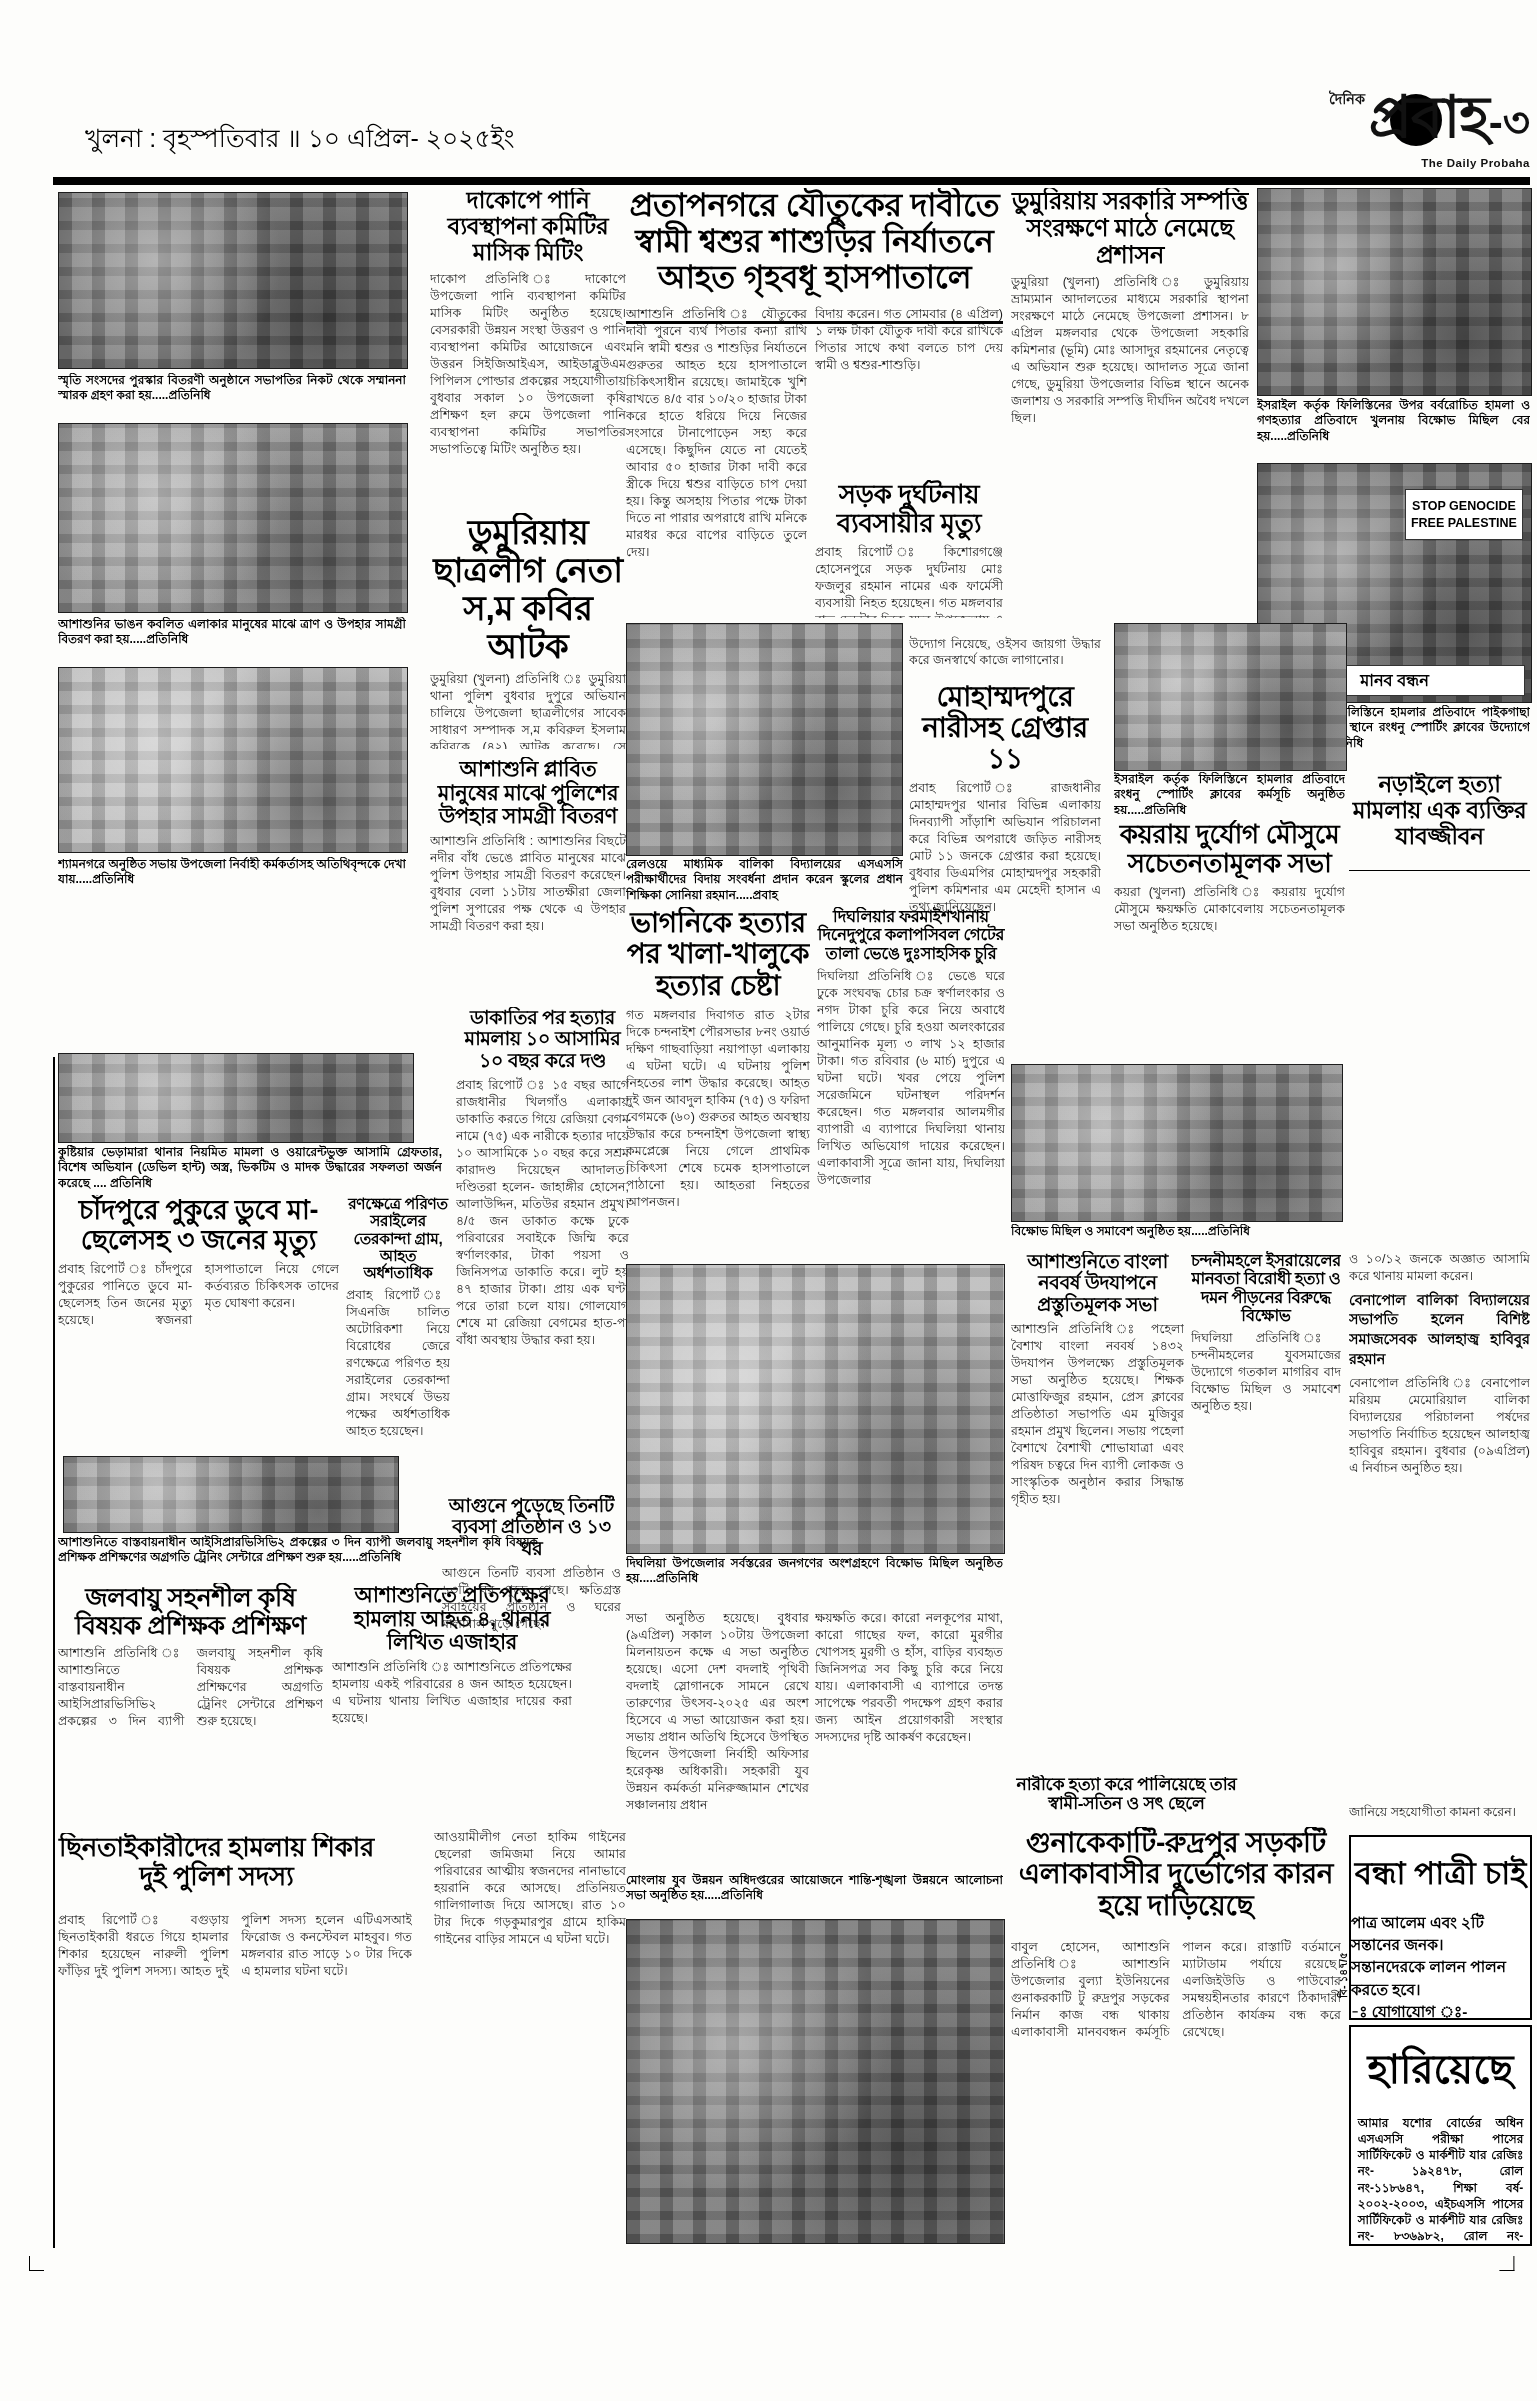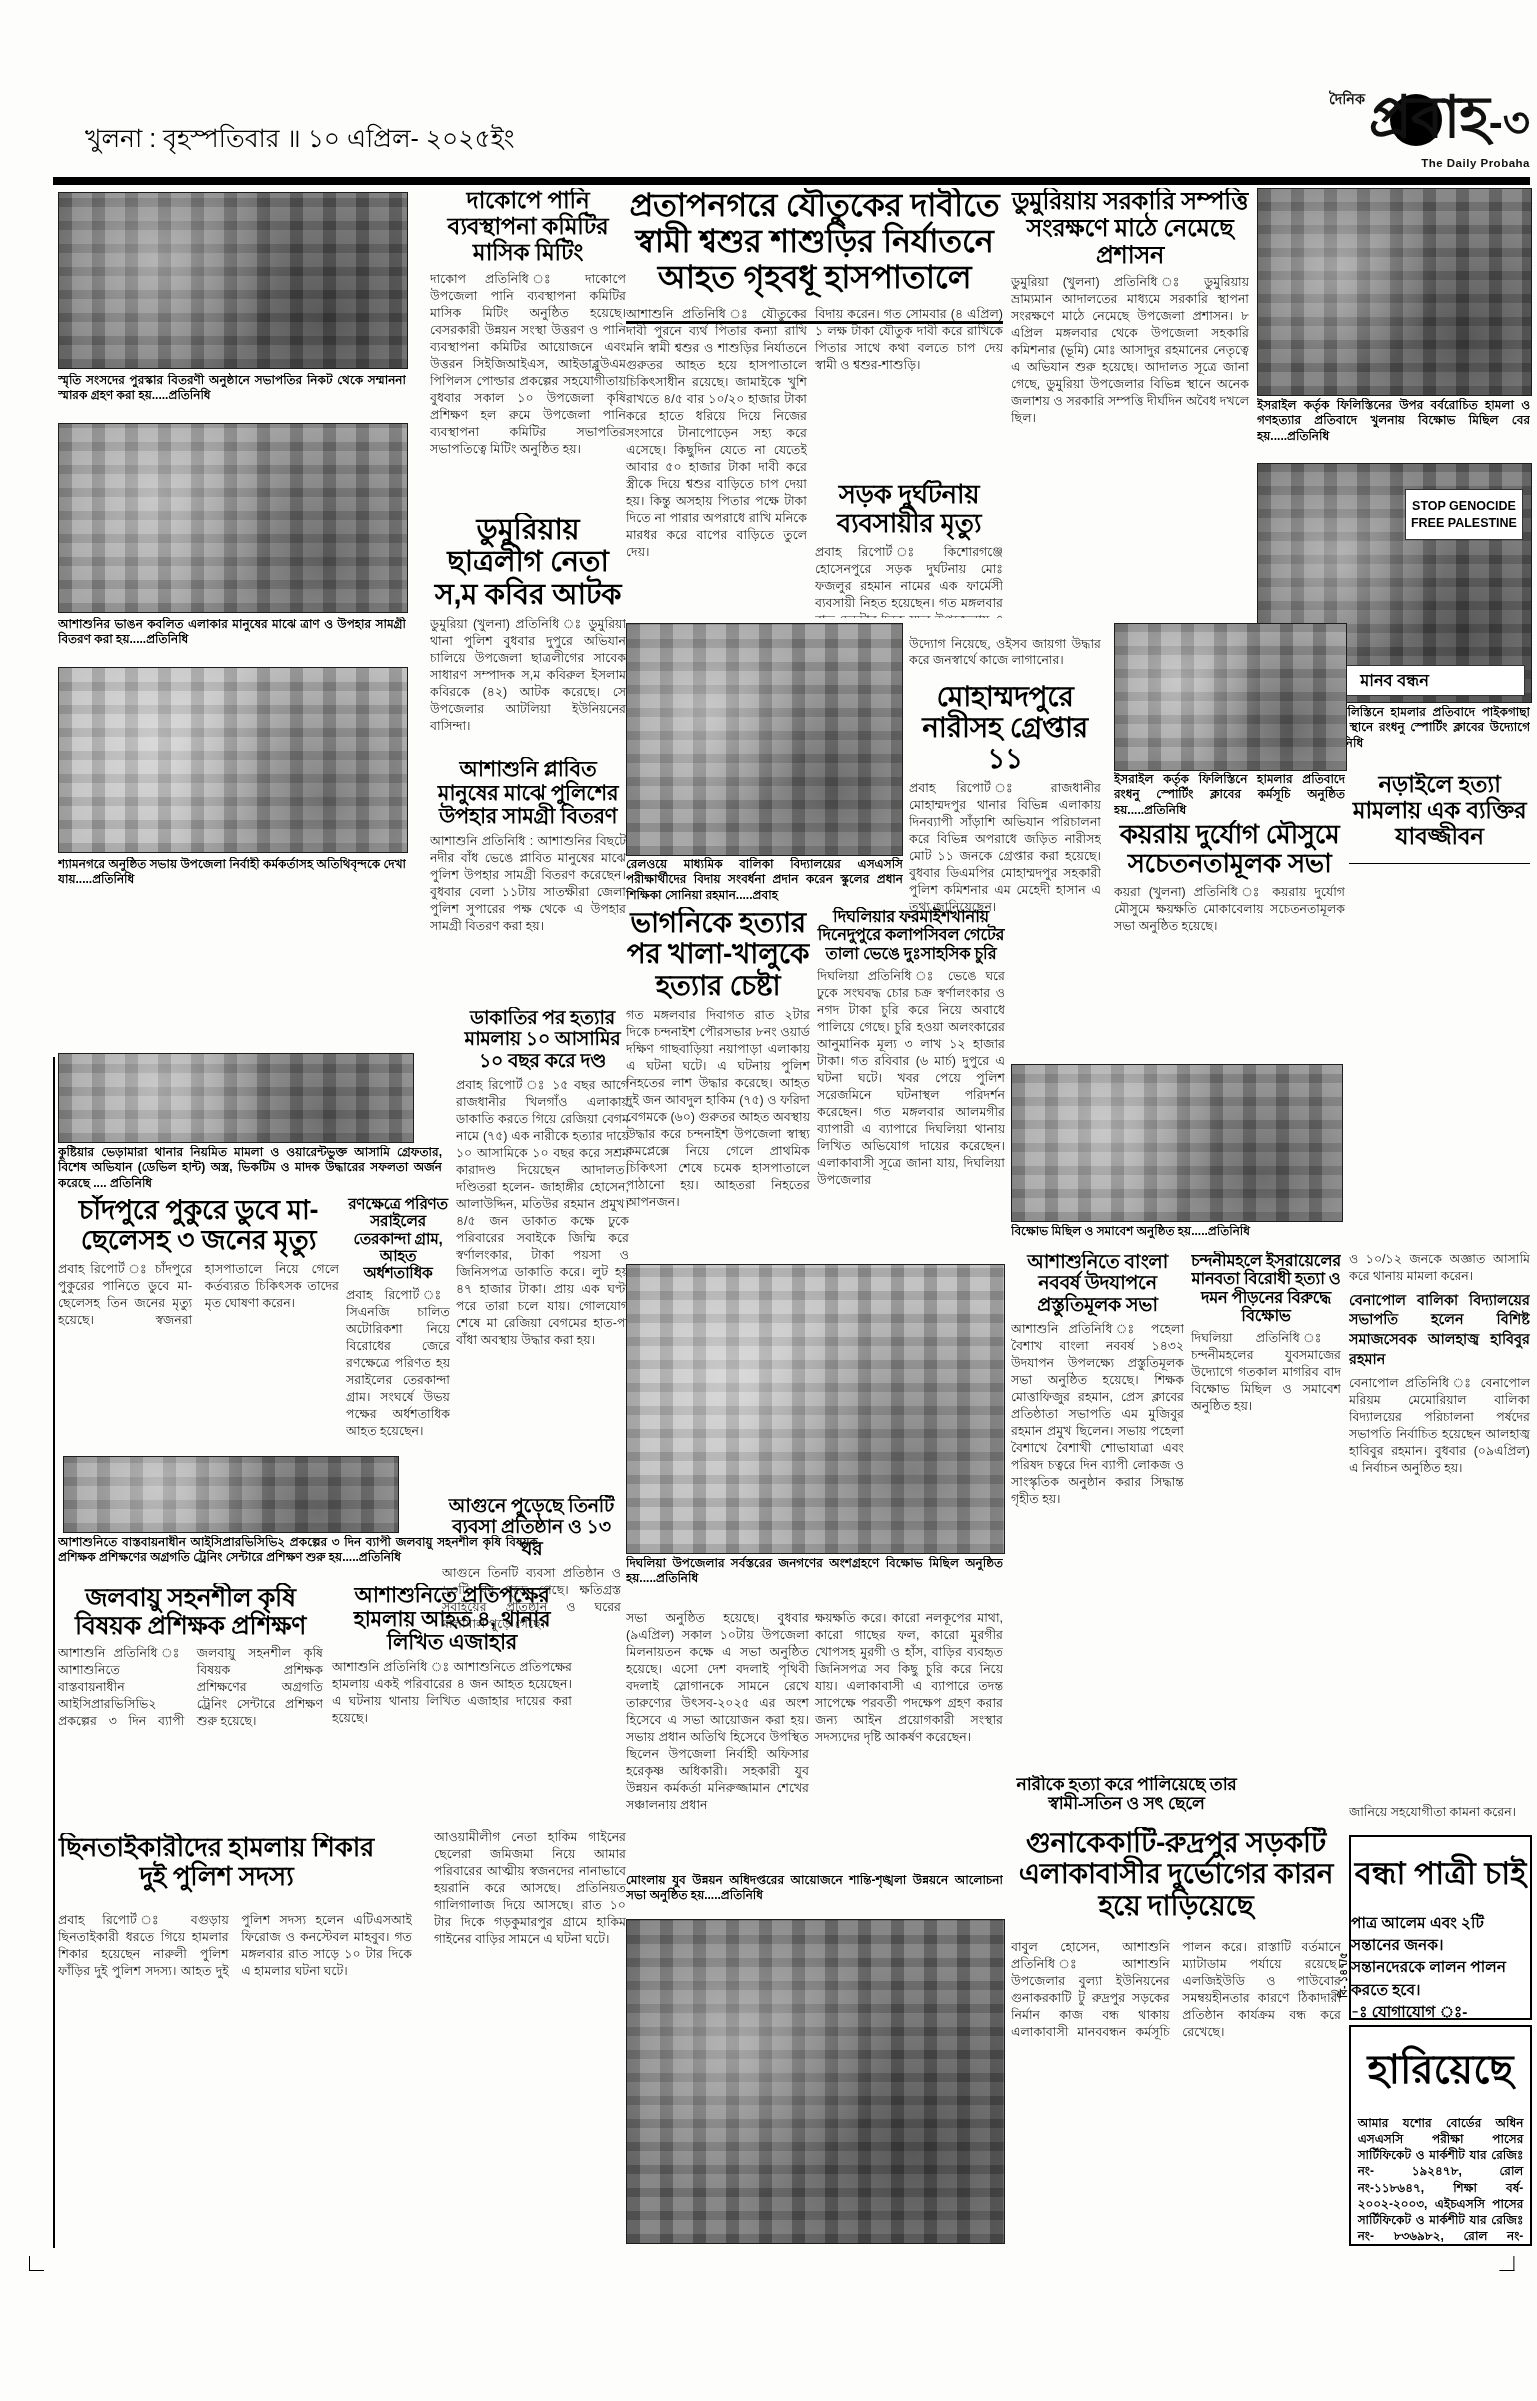--- a/index.html
+++ b/index.html
@@ -31,21 +31,21 @@
            text-align:center;font-weight:900;color:#000;font-size:12.5px;line-height:1.35;padding:7.7px 1.9px}
   .banner{position:absolute;left:5.8px;right:5.8px;bottom:5.8px;height:29px;background:#fff;border:1px solid #333;
           text-align:center;font-weight:900;font-size:16.3px;line-height:29px;color:#000}
   .adbox{border:2.9px solid #000;background:#fff}
   .ad-title{font-weight:900;text-align:center;color:#000;margin:21px 0;line-height:1.05}
   .ad-line{font-size:15.4px;font-weight:700;text-align:left;line-height:1.45;color:#000}
   .ad-phone{font-size:23px;font-weight:900;text-align:center;margin-top:3.8px;color:#000}
   .ad-body{font-size:12px;font-weight:700;text-align:justify;line-height:1.35;padding:3.8px 6.7px;color:#000}
   .vref{writing-mode:vertical-rl;transform:rotate(180deg);font-size:10.6px;font-weight:700;color:#000}
   .underl{border-bottom:3.8px solid #000;padding-bottom:25px}
-  .thinl{border-bottom:1.9px solid #000;padding-bottom:14px}
+  .thinl{border-bottom:1.9px solid #000;padding-bottom:21px}
   .subhead{font-weight:900;color:#000}
   .crop{position:absolute;width:14.4px;height:14.4px;border-left:1.9px solid #000;border-bottom:1.9px solid #000}
 </style>
 </head>
 <body>
 
 <div id="dateline" class="abs" style="left:85px;top:119px">খুলনা : বৃহস্পতিবার ॥ ১০ এপ্রিল- ২০২৫ইং</div>
 
 <div id="masthead" class="abs" style="left:1182px;top:88px;width:348px;height:86px">
   <div class="mh-blob"></div>
@@ -63,21 +63,21 @@
 
 <div class="abs ph light" style="left:58px;top:667px;width:348px;height:184px"></div>
 <div class="abs cap" style="left:58px;top:857px;width:348px;height:42px">শ্যামনগরে অনুষ্ঠিত সভায় উপজেলা নির্বাহী কর্মকর্তাসহ অতিথিবৃন্দকে দেখা যায়.....প্রতিনিধি</div>
 
 <section class="abs" style="left:430px;top:188px;width:196px;height:319px">
   <h2 class="hl" style="font-size:23px">দাকোপে পানি ব্যবস্থাপনা কমিটির মাসিক মিটিং</h2>
   <p class="bd">দাকোপ প্রতিনিধি ঃ দাকোপে উপজেলা পানি ব্যবস্থাপনা কমিটির মাসিক মিটিং অনুষ্ঠিত হয়েছে। বেসরকারী উন্নয়ন সংস্থা উত্তরণ ও পানি ব্যবস্থাপনা কমিটির আয়োজনে এবং উত্তরন সিইজিআইএস, আইডাব্লুউএম পিপিলস পোল্ডার প্রকল্পের সহযোগীতায় বুধবার সকাল ১০ উপজেলা কৃষি প্রশিক্ষণ হল রুমে উপজেলা পানি ব্যবস্থাপনা কমিটির সভাপতির সভাপতিত্বে মিটিং অনুষ্ঠিত হয়।</p>
 </section>
 
 <section class="abs" style="left:430px;top:513px;width:196px;height:236px">
-  <h2 class="hl" style="font-size:29px">ডুমুরিয়ায় ছাত্রলীগ নেতা স,ম কবির আটক</h2>
+  <h2 class="hl" style="font-size:34px">ডুমুরিয়ায় ছাত্রলীগ নেতা স,ম কবির আটক</h2>
   <p class="bd">ডুমুরিয়া (খুলনা) প্রতিনিধি ঃ ডুমুরিয়া থানা পুলিশ বুধবার দুপুরে অভিযান চালিয়ে উপজেলা ছাত্রলীগের সাবেক সাধারণ সম্পাদক স,ম কবিরুল ইসলাম কবিরকে (৪২) আটক করেছে। সে উপজেলার আটলিয়া ইউনিয়নের বাসিন্দা।</p>
 </section>
 
 <section class="abs" style="left:430px;top:757px;width:196px;height:242px">
   <h2 class="hl" style="font-size:21px">আশাশুনি প্লাবিত মানুষের মাঝে পুলিশের উপহার সামগ্রী বিতরণ</h2>
   <p class="bd">আশাশুনি প্রতিনিধি : আশাশুনির বিছটে নদীর বাঁধ ভেঙে প্লাবিত মানুষের মাঝে পুলিশ উপহার সামগ্রী বিতরণ করেছেন। বুধবার বেলা ১১টায় সাতক্ষীরা জেলা পুলিশ সুপারের পক্ষ থেকে এ উপহার সামগ্রী বিতরণ করা হয়।</p>
 </section>
 
 <h1 class="abs hl underl" style="left:626px;top:188px;width:377px;height:108px;font-size:32px;font-weight:900">প্রতাপনগরে যৌতুকের দাবীতে স্বামী শ্বশুর শাশুড়ির নির্যাতনে আহত গৃহবধূ হাসপাতালে</h1>
 <p class="abs bd" style="left:626px;top:306px;width:181px;height:311px">আশাশুনি প্রতিনিধি ঃ যৌতুকের দাবী পুরনে ব্যর্থ পিতার কন্যা রাখি মনি স্বামী শ্বশুর ও শাশুড়ির নির্যাতনে গুরুতর আহত হয়ে হাসপাতালে চিকিৎসাধীন রয়েছে। জামাইকে খুশি রাখতে ৪/৫ বার ১০/২০ হাজার টাকা করে হাতে ধরিয়ে দিয়ে নিজের সংসারে টানাপোড়েন সহ্য করে এসেছে। কিছুদিন যেতে না যেতেই আবার ৫০ হাজার টাকা দাবী করে স্ত্রীকে দিয়ে শ্বশুর বাড়িতে চাপ দেয়া হয়। কিন্তু অসহায় পিতার পক্ষে টাকা দিতে না পারার অপরাধে রাখি মনিকে মারধর করে বাপের বাড়িতে তুলে দেয়।</p>

